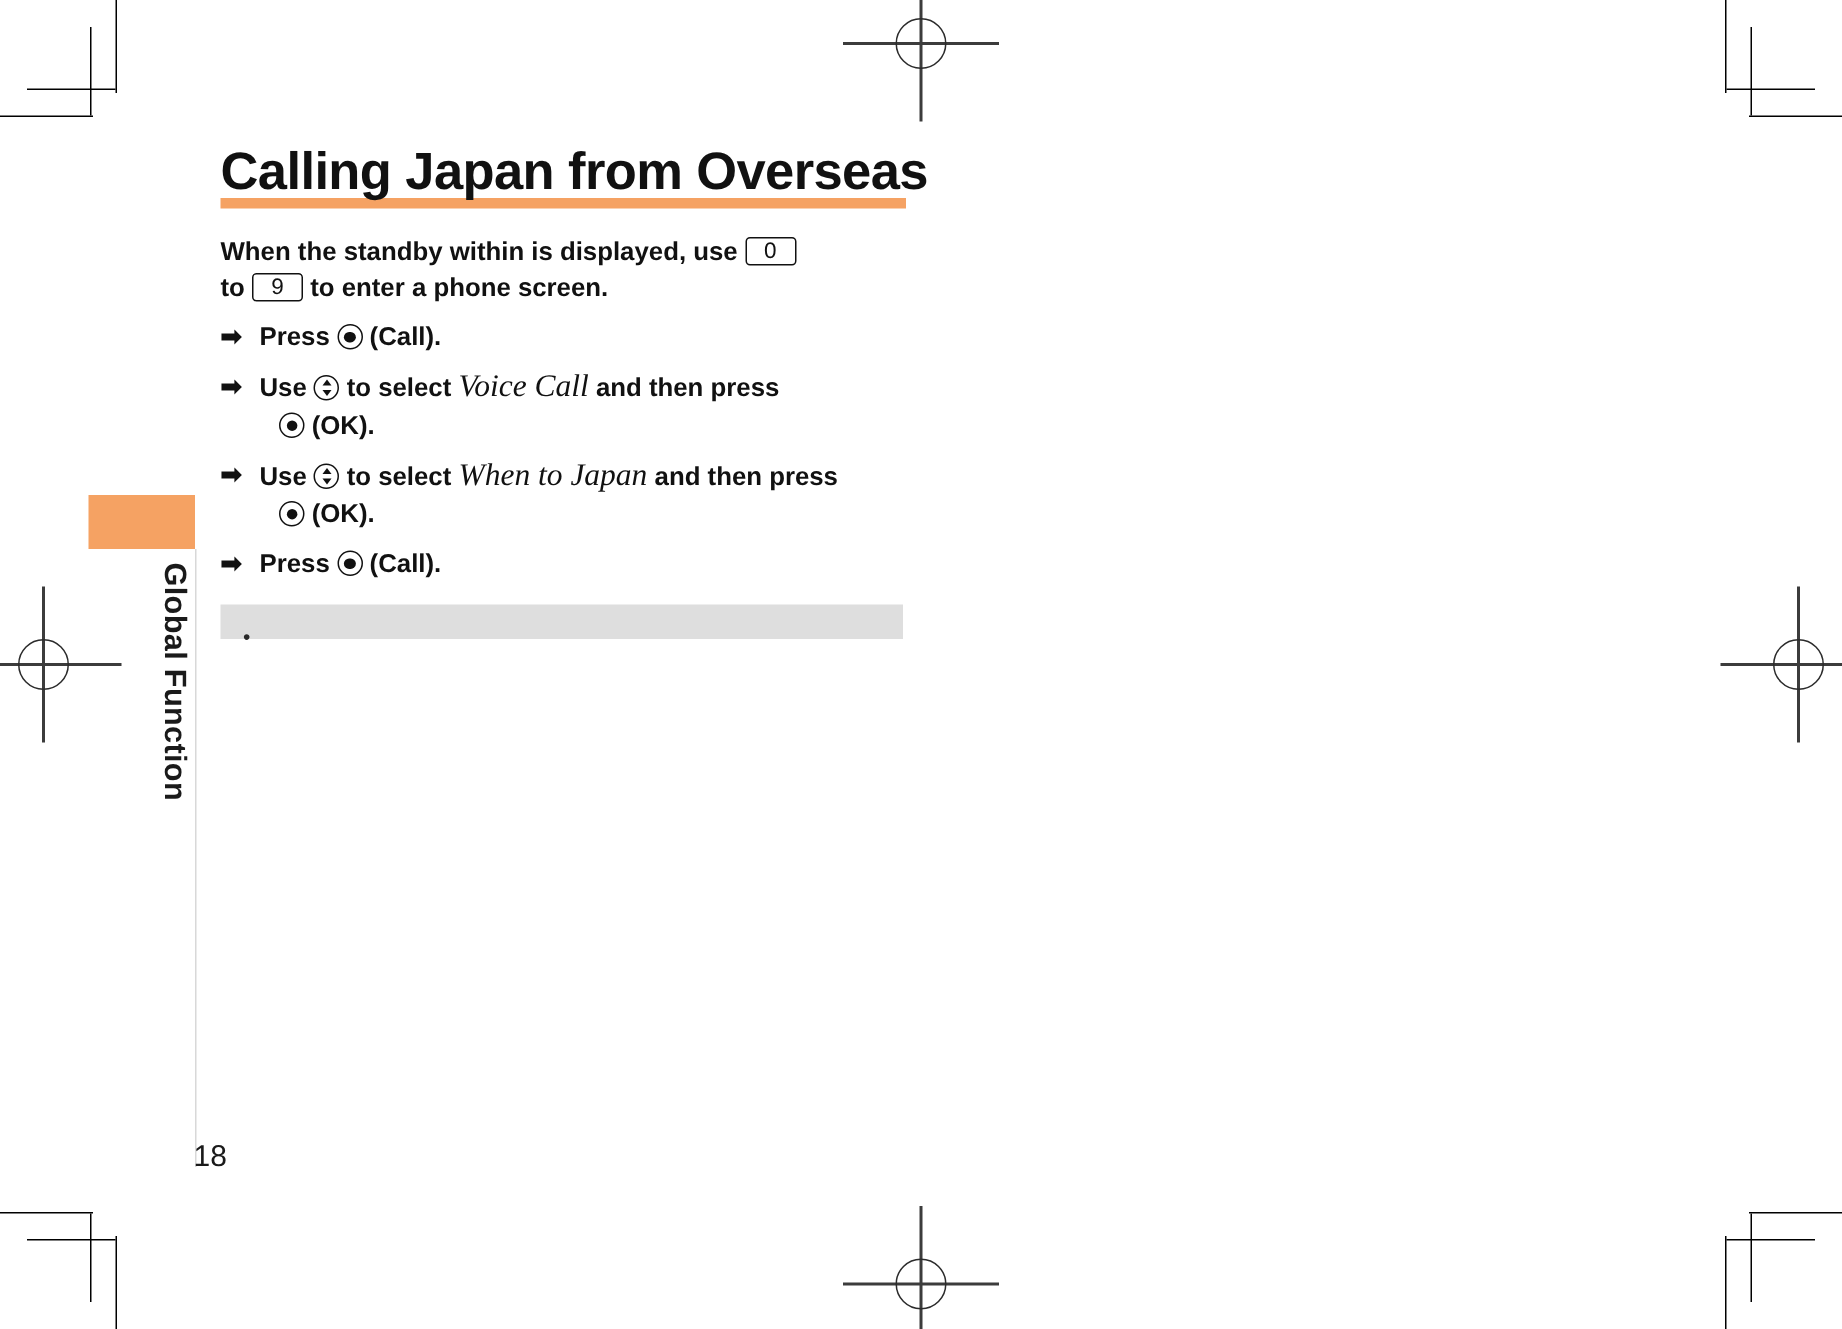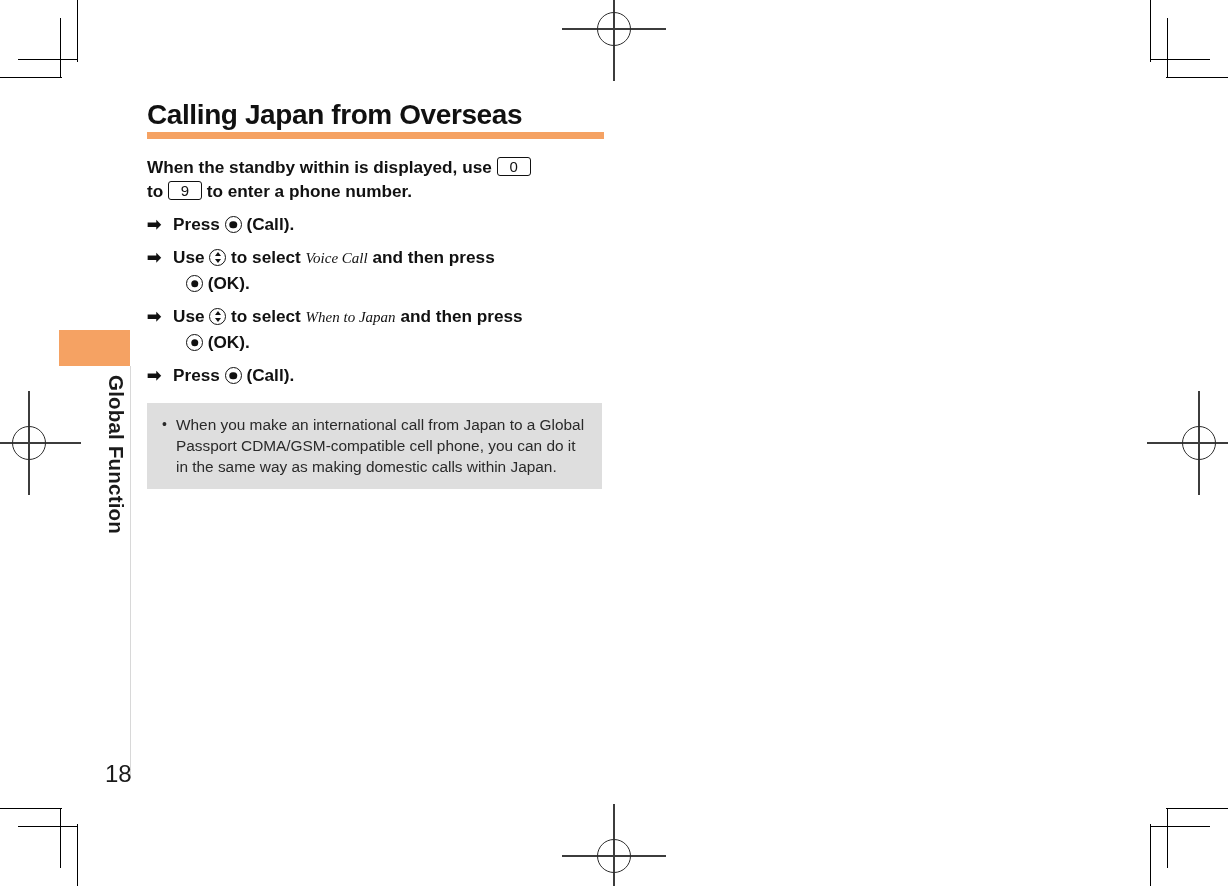--- a/index.html
+++ b/index.html
@@ -82,39 +82,39 @@
     font-weight: bold;
     font-size: 20.5px;
     letter-spacing: 0.2px;
     color: #1a1a1a;
     white-space: nowrap;
   }
 
   
   #page-number {
     position: absolute;
-    left: 105px;
+    left: 129px;
     top: 760px;
-    font-size: 24px;
+    font-size: 20px;
     color: #1a1a1a;
     font-family: "Liberation Sans", sans-serif;
   }
 
   
   #content {
     position: absolute;
     left: 147px;
     top: 100px;
     width: 470px;
   }
 
   #page-title {
     font-family: "Liberation Sans", sans-serif;
     font-weight: bold;
-    font-size: 28px;
+    font-size: 35px;
     letter-spacing: -0.4px;
     color: #111111;
     line-height: 30px;
     margin: 0;
     white-space: nowrap;
   }
   #title-rule {
     width: 457px;
     height: 7px;
     background: #f5a263;
@@ -149,21 +149,21 @@
     font-size: 17px;
     line-height: 25px;
     color: #111111;
   }
   .step-indent { padding-left: 13px; display: block; }
 
   .italic-item {
     font-family: "Liberation Serif", serif;
     font-style: italic;
     font-weight: normal;
-    font-size: 15px;
+    font-size: 21px;
     margin-top: 14px;
   }
 
   
   .key-box {
     display: inline-block;
     border: 1.6px solid #111111;
     border-radius: 3px;
     min-width: 34px;
     height: 19px;
@@ -306,21 +306,21 @@
 <div id="content">
 
   <h1 id="page-title">Calling Japan from Overseas</h1>
   <div id="title-rule"></div>
 
   <div id="intro">
     <span>When the standby within is displayed, use</span>
     <span class="key-box">0</span><br>
     <span>to</span>
     <span class="key-box">9</span>
-    <span>to enter a phone number.</span>
+    <span>to enter a phone screen.</span>
   </div>
 
   <div class="steps">
 
     <div class="step">
       <span class="arrow">➡</span>
       <span>Press</span>
       <span class="key-center"></span>
       <span>(Call).</span>
     </div>
@@ -356,17 +356,16 @@
       <span>Press</span>
       <span class="key-center"></span>
       <span>(Call).</span>
     </div>
 
   </div>
 
   <div id="note-box">
     <div class="note-item">
       <span class="dot">•</span>
-      <span>When you make an international call from Japan to a Global Passport CDMA/GSM-compatible cell phone, you can do it in the same way as making domestic calls within Japan.</span>
     </div>
   </div>
 
 </div>
 
 </body></html>

